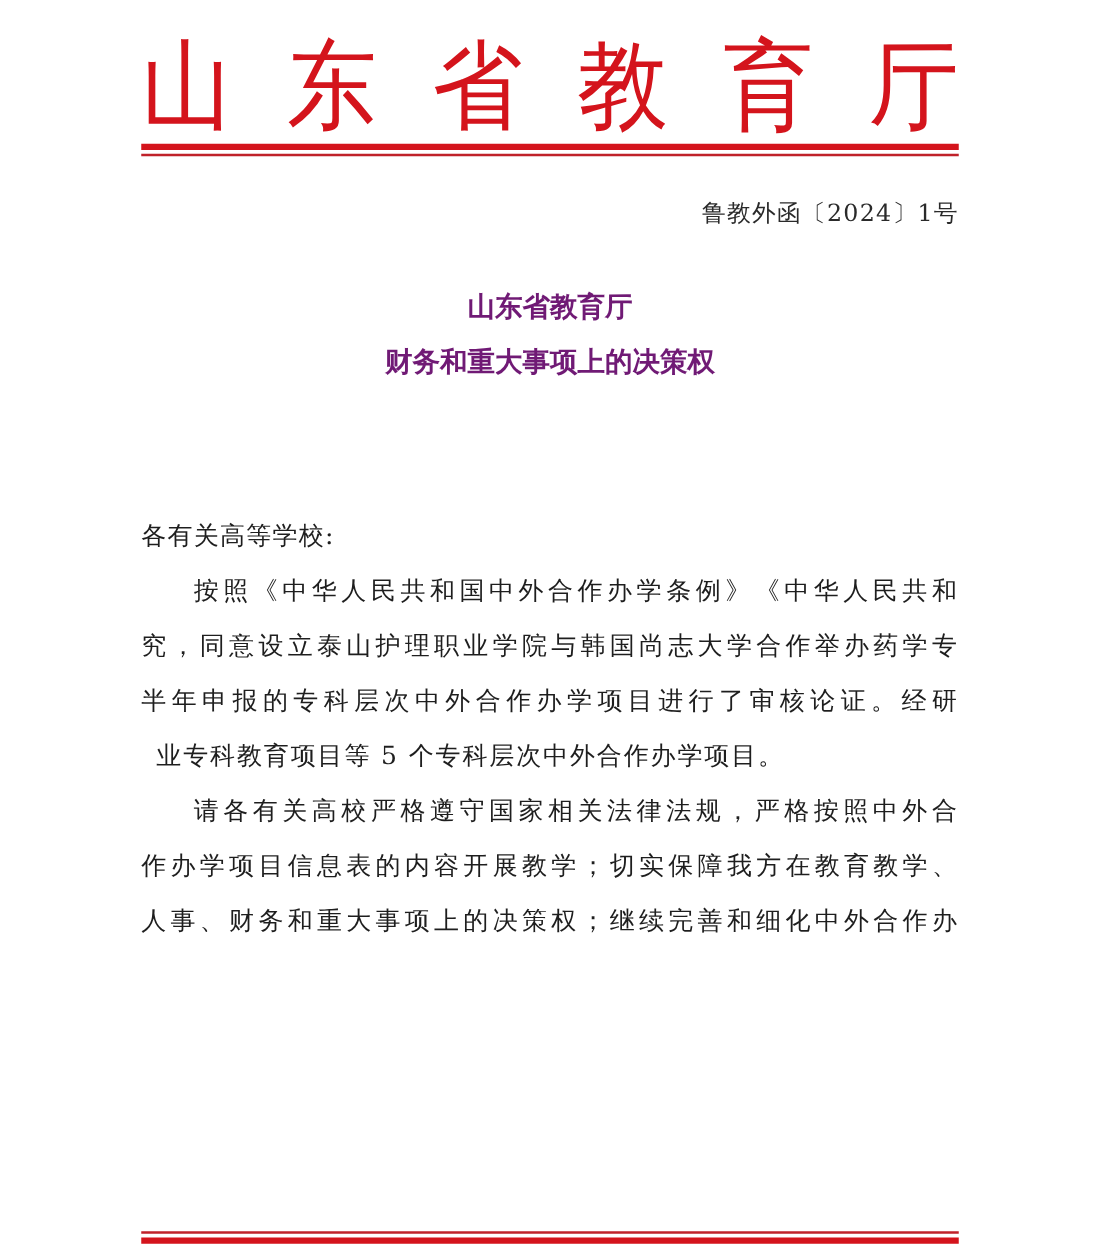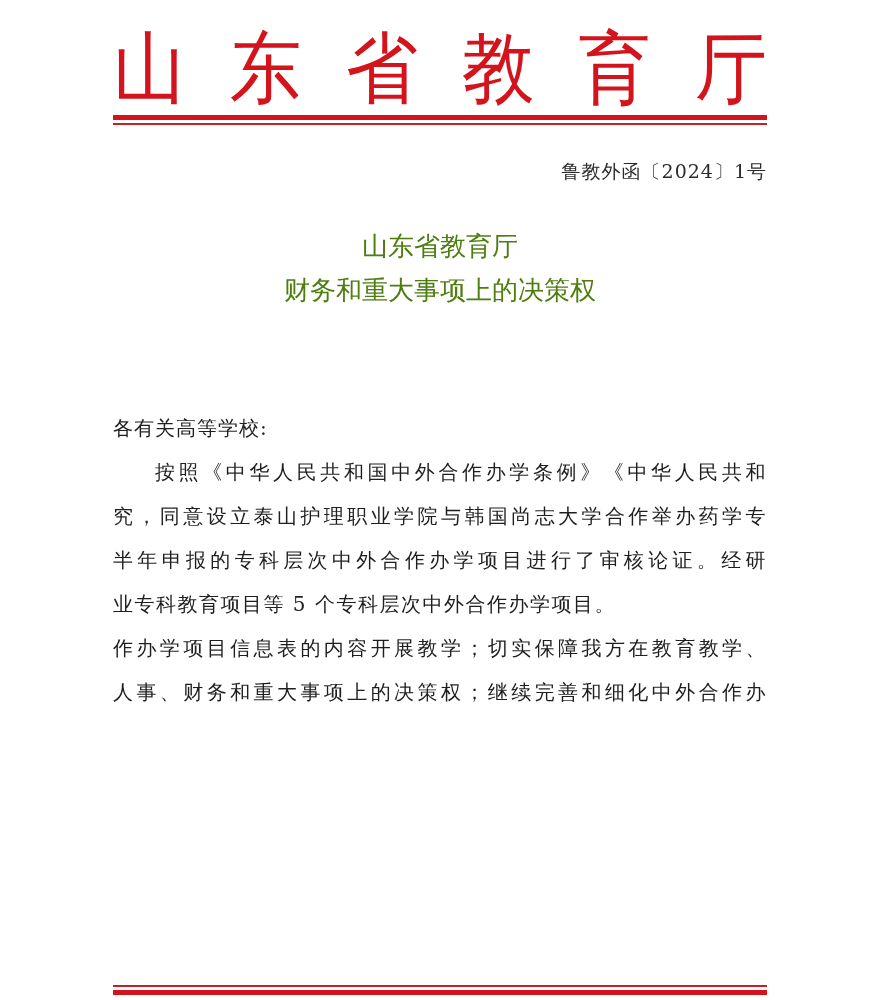--- a/index.html
+++ b/index.html
@@ -62,24 +62,24 @@
     }
     .title-block {
       position: absolute;
       left: 113px;
       top: 224px;
       width: 654px;
       text-align: center;
     }
     .title-line {
       font-family: "DejaVu Serif", "Liberation Serif", serif;
-      font-weight: normal;
-      font-size: 26px;
+      font-weight: bold;
+      font-size: 22px;
       line-height: 44px;
-      color: #4d7c0f;
+      color: #701a75;
       letter-spacing: 0px;
     }
     .body-block {
       position: absolute;
       left: 113px;
       top: 406px;
       width: 654px;
     }
     .salutation {
       font-size: 20px;
@@ -99,20 +99,21 @@
     }
     .para-line {
       display: block;
       height: 44px;
       white-space: nowrap;
       text-align: justify;
       text-align-last: justify;
     }
     .para-line.last {
       text-align-last: left;
+      margin-left: 12px;
     }
     .para-line.indent {
       padding-left: 42px;
     }
     .rule-thin-bottom {
       position: absolute;
       left: 113px;
       top: 985px;
       width: 654px;
       height: 2px;
@@ -156,20 +157,21 @@
 
     <div class="para">
       <span class="para-line indent">按照《中华人民共和国中外合作办学条例》《中华人民共和</span>
       <span class="para-line">究，同意设立泰山护理职业学院与韩国尚志大学合作举办药学专</span>
       <span class="para-line">半年申报的专科层次中外合作办学项目进行了审核论证。经研</span>
       <span class="para-line last">业专科教育项目等 5 个专科层次中外合作办学项目。</span>
     </div>
 
 
     <div class="para">
+      <span class="para-line indent">请各有关高校严格遵守国家相关法律法规，严格按照中外合</span>
       <span class="para-line">作办学项目信息表的内容开展教学；切实保障我方在教育教学、</span>
       <span class="para-line">人事、财务和重大事项上的决策权；继续完善和细化中外合作办</span>
     </div>
   </div>
 
   <div class="rule-thin-bottom"></div>
   <div class="rule-thick-bottom"></div>
 
 </div>
 

